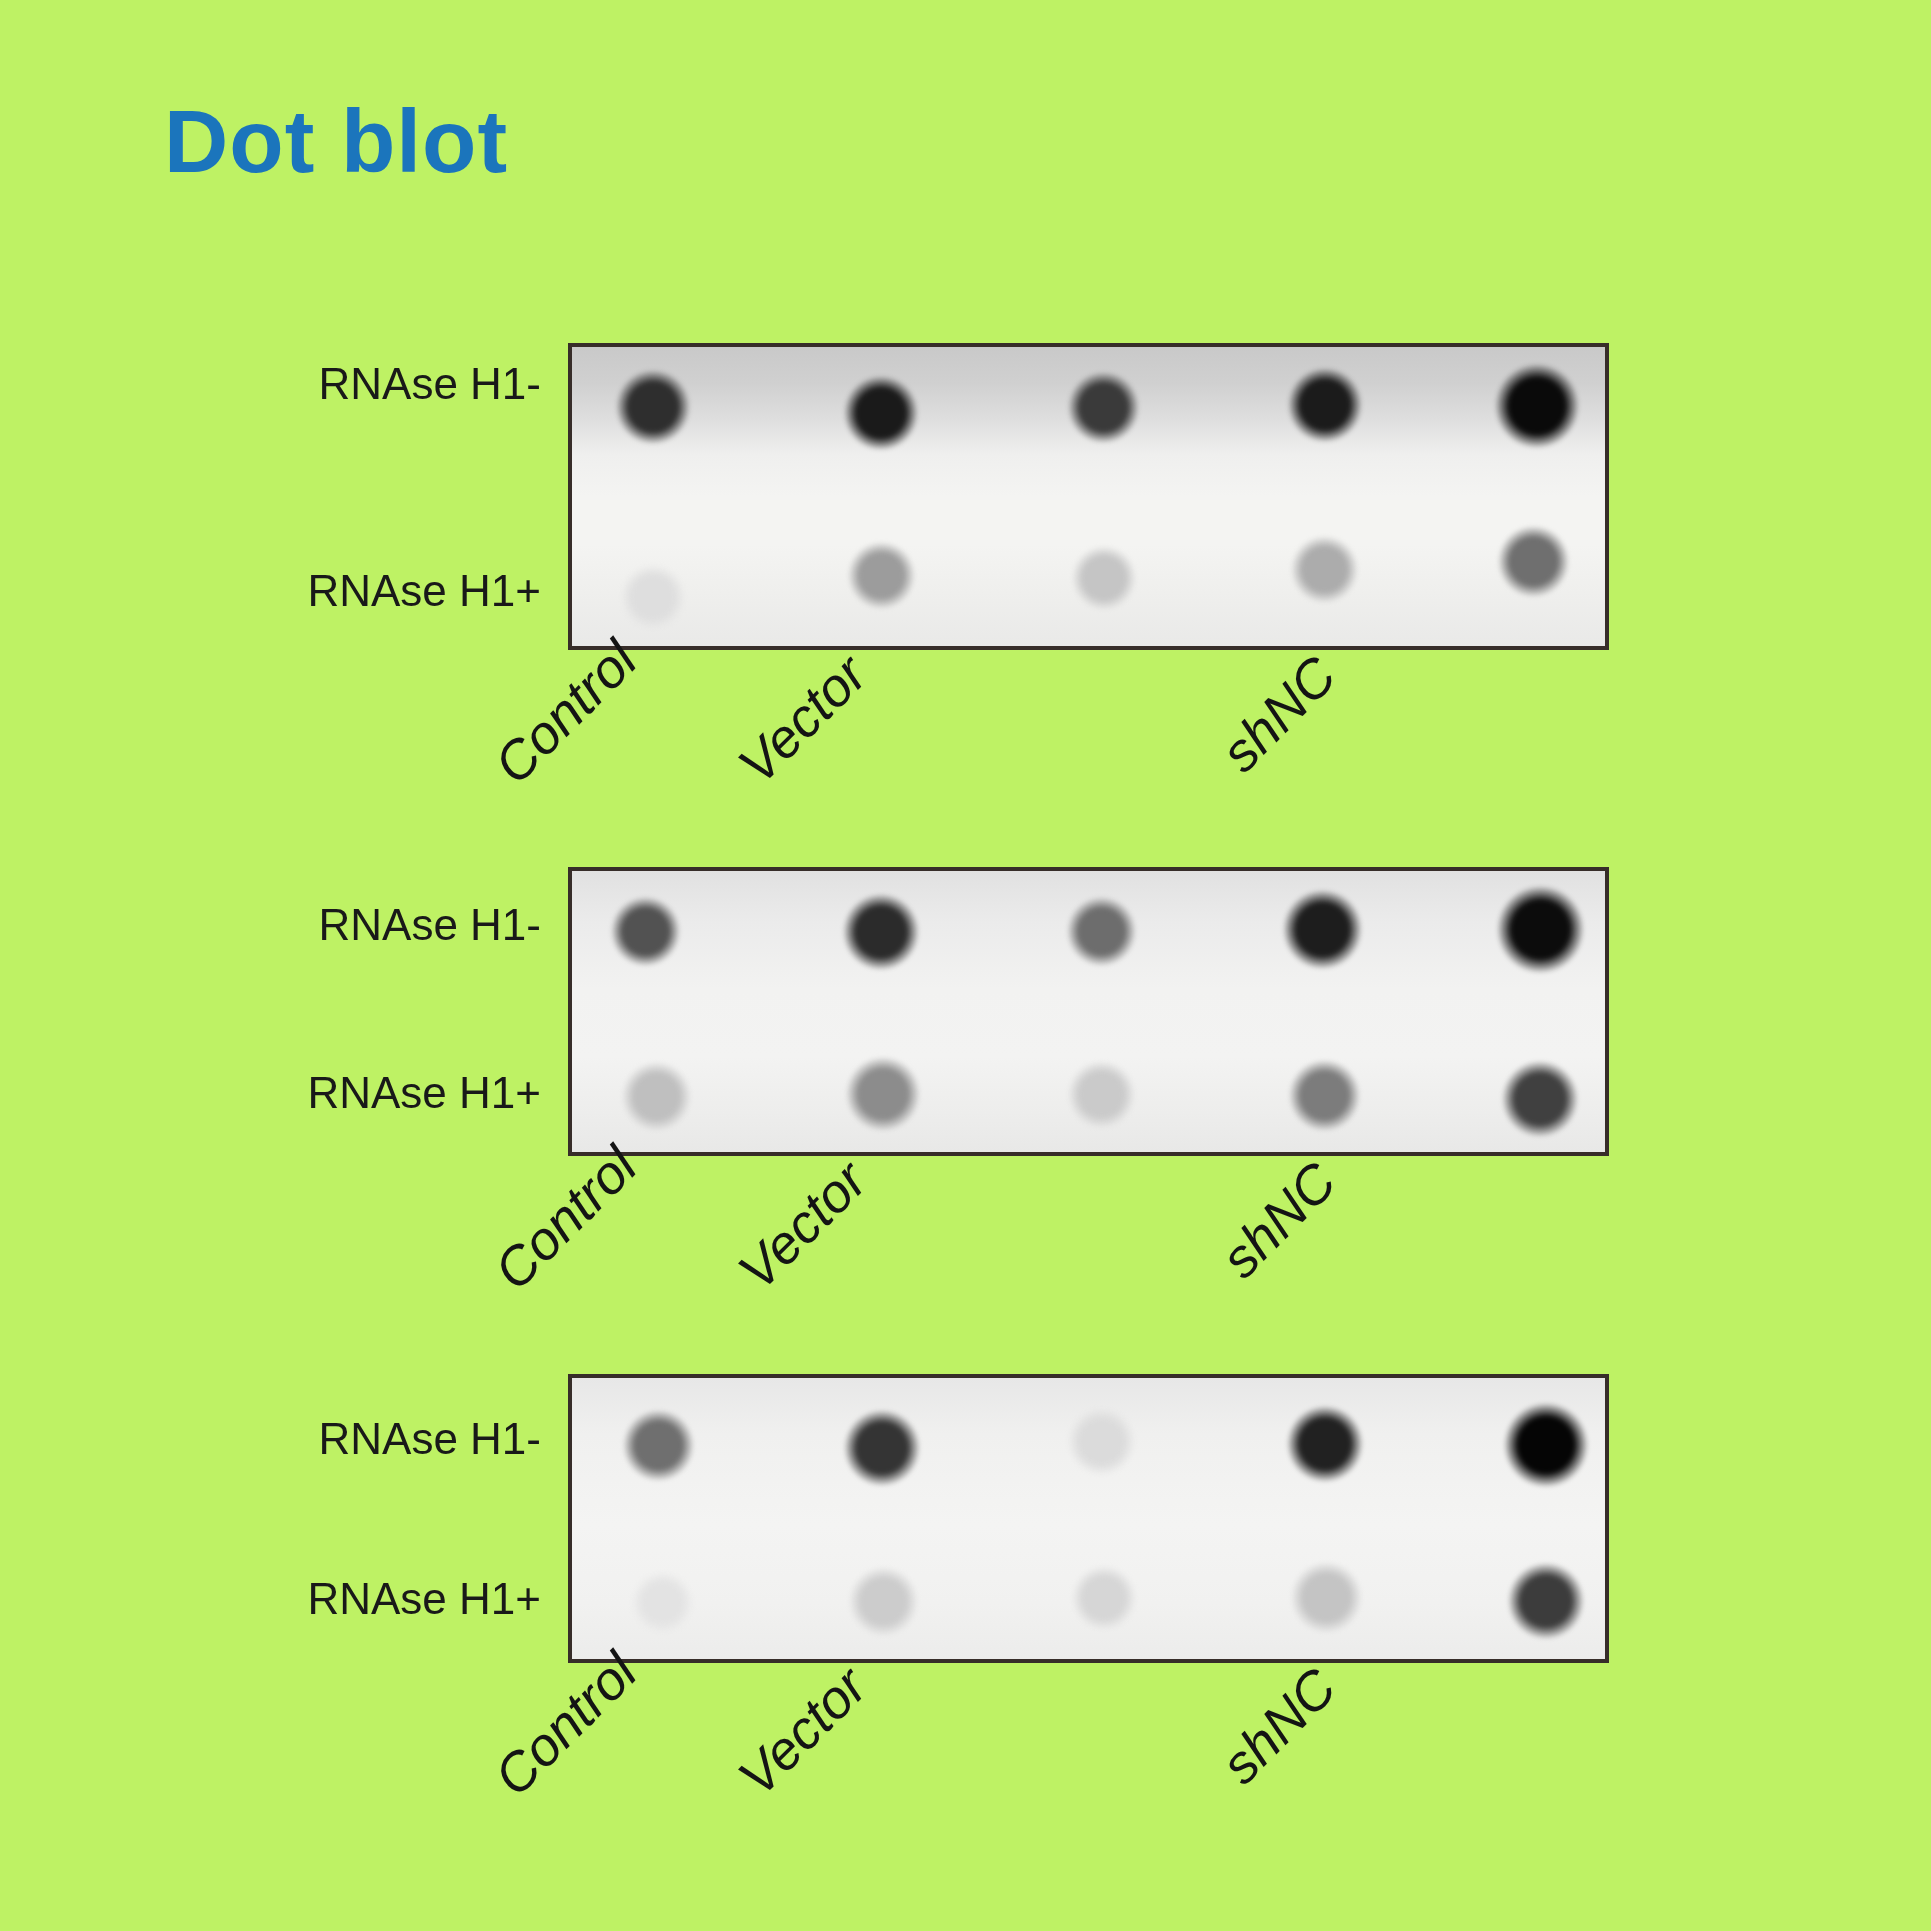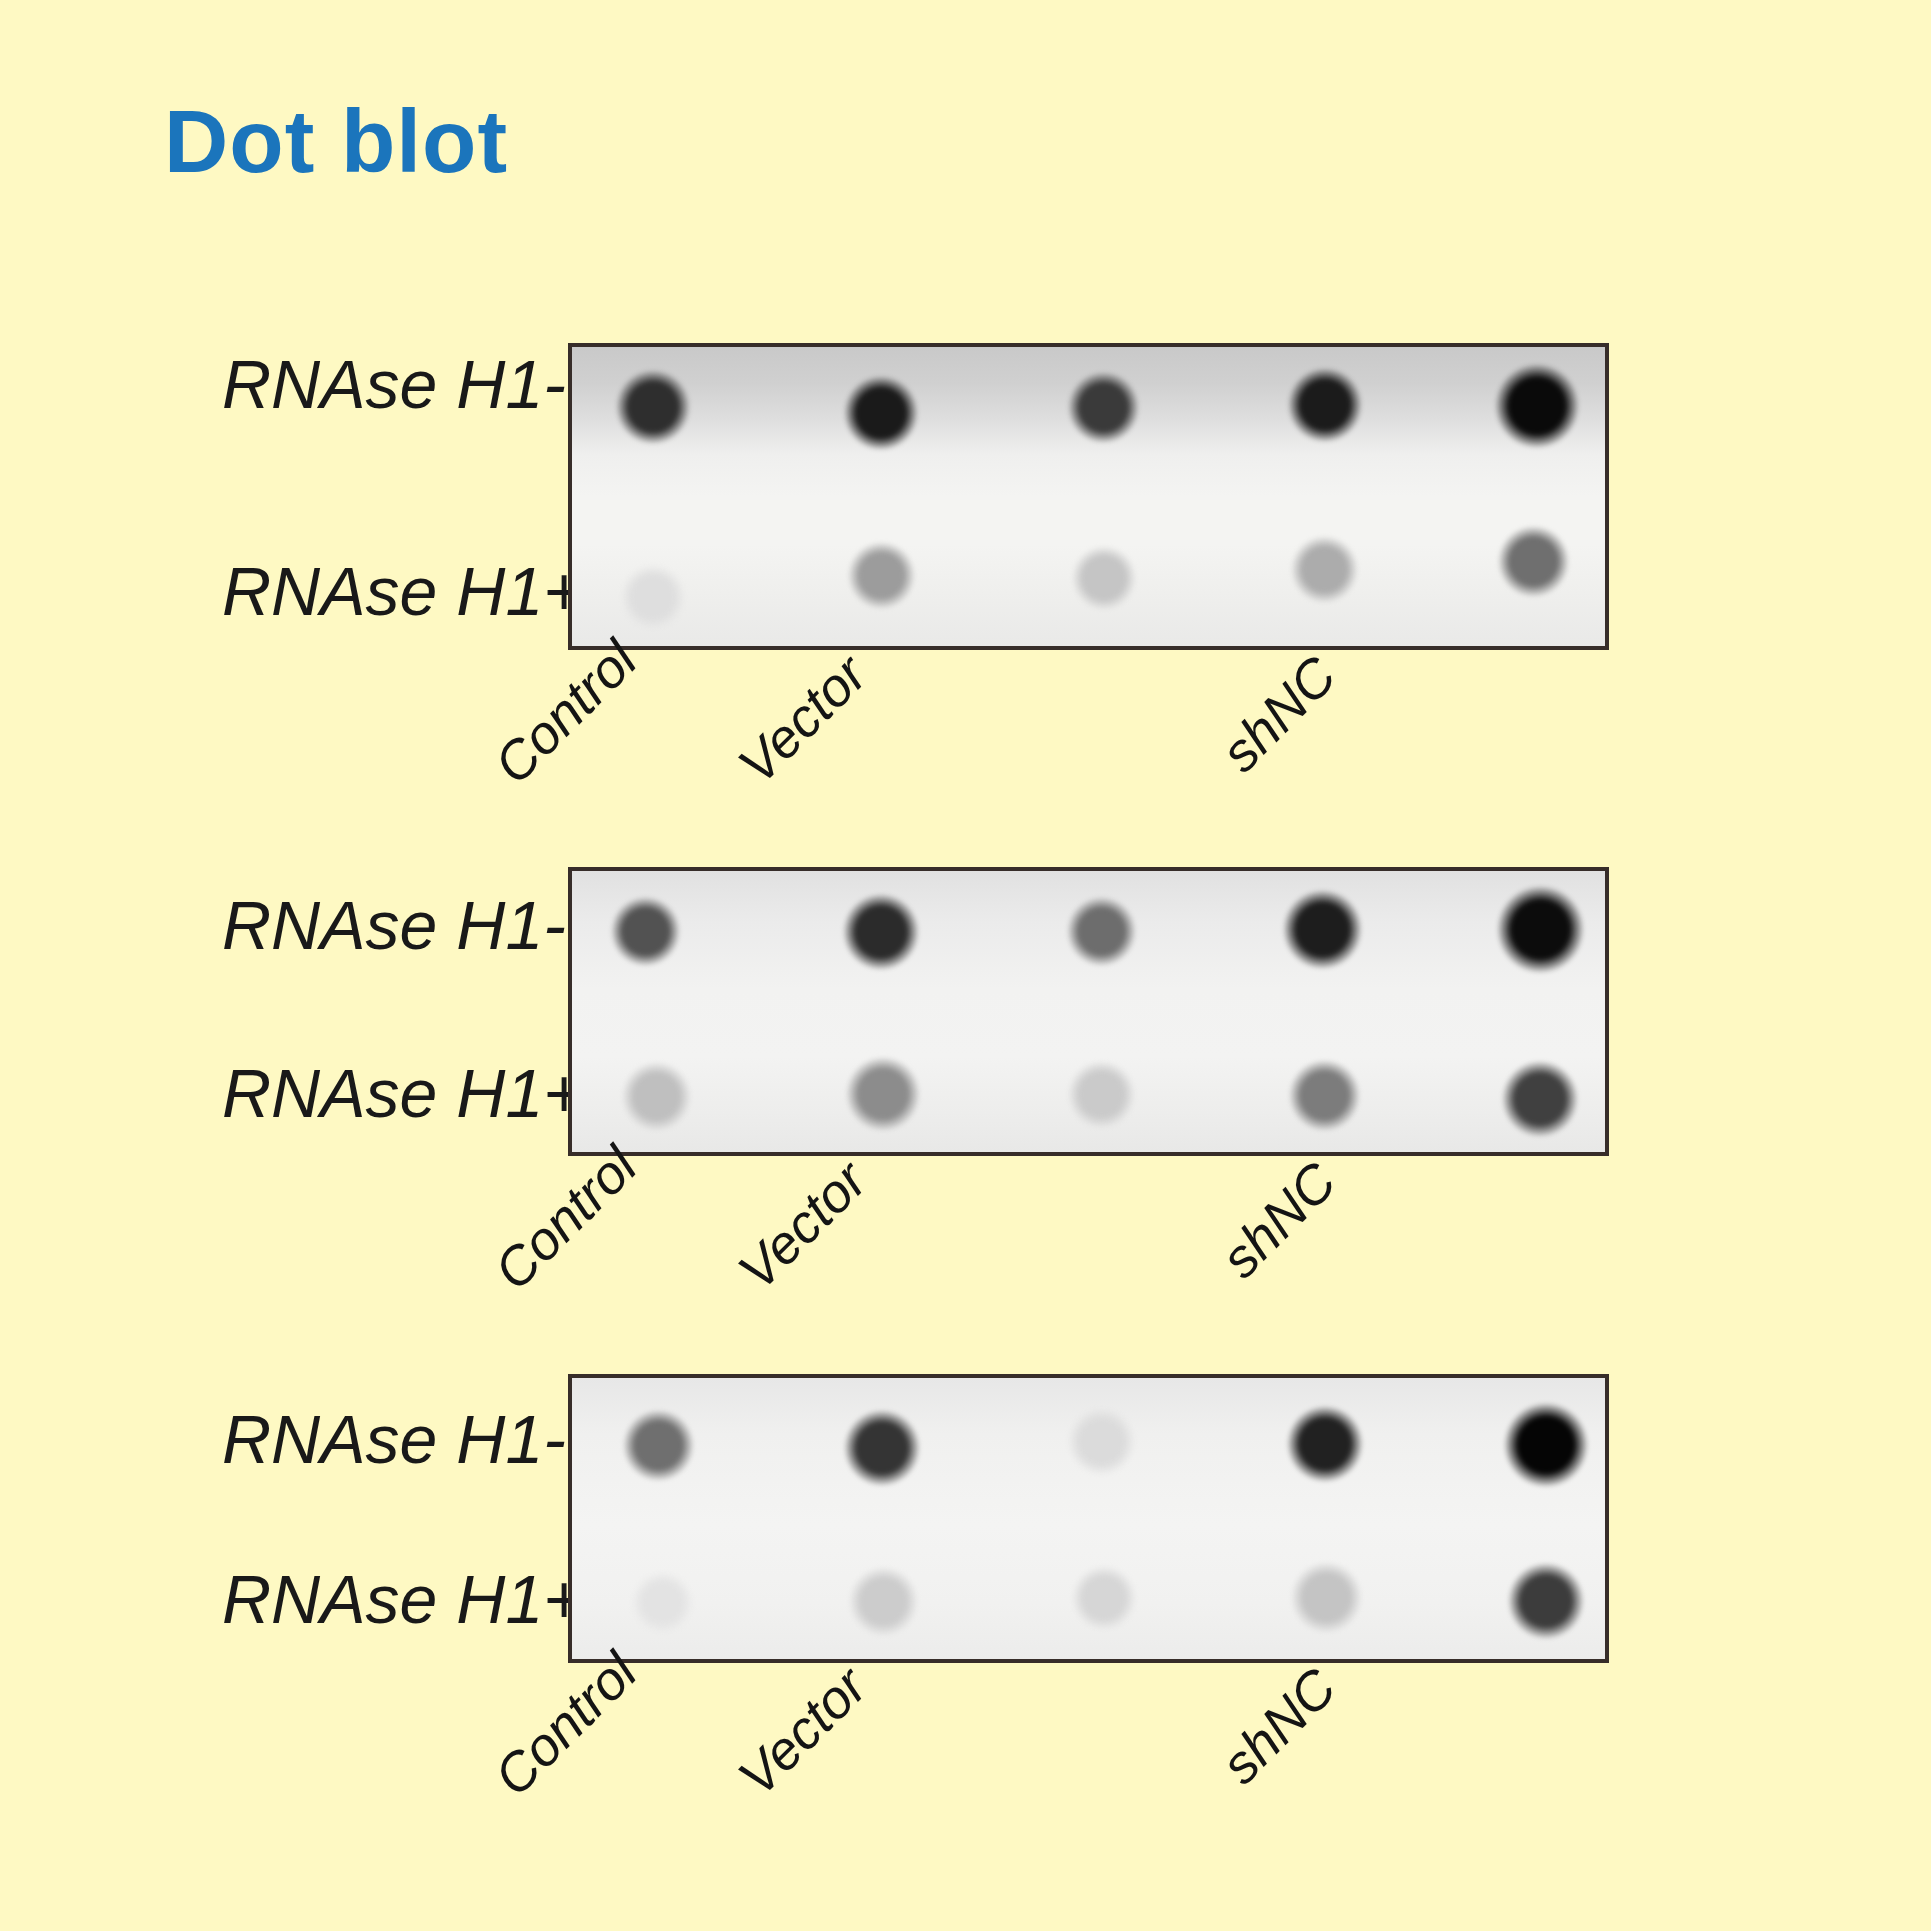--- a/index.html
+++ b/index.html
@@ -5,21 +5,21 @@
   html, body {
     margin: 0;
     padding: 0;
     background: #ffffff;
     font-family: "Liberation Sans", "DejaVu Sans", sans-serif;
   }
   #canvas {
     position: relative;
     width: 1931px;
     height: 1931px;
-    background: #fef9c3;
+    background: #bef264;
     overflow: hidden;
   }
   .title {
     position: absolute;
     left: 164px;
     top: 97px;
     font-size: 89px;
     font-weight: bold;
     line-height: 1;
     letter-spacing: 1px;
@@ -50,25 +50,24 @@
     top: 1374px;
     height: 289px;
     background: linear-gradient(180deg,
       #e7e7e7 0%, #f0f0ef 20%, #f4f4f3 52%, #f1f1f0 80%, #ececeb 100%);
   }
   .rowlabel {
     position: absolute;
     left: 222px;
     width: 319px;
     text-align: right;
-    font-size: 68px;
+    font-size: 44px;
     line-height: 52px;
     color: #191919;
     white-space: nowrap;
-    font-style: italic;
   }
   .collabel {
     position: absolute;
     font-size: 54px;
     font-style: italic;
     line-height: 58px;
     color: #141414;
     white-space: nowrap;
     transform: rotate(-45deg);
     transform-origin: 0% 100%;

